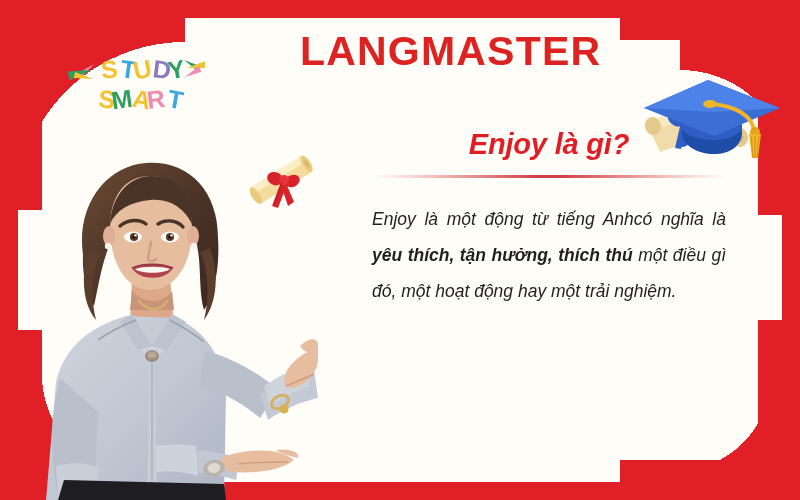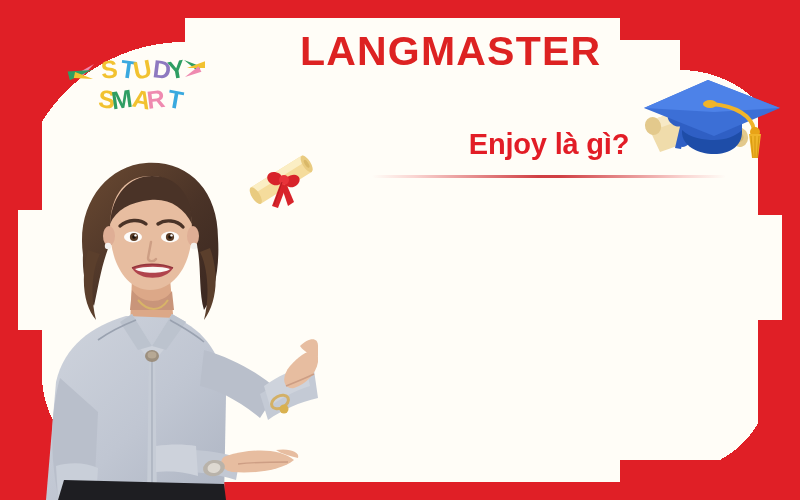--- a/index.html
+++ b/index.html
@@ -190,20 +190,21 @@
     z-index: 4;
   }
 
   
   #panel {
     position: absolute;
     left: 372px;
     top: 128px;
     width: 354px;
     z-index: 6;
+    font-style: italic;
   }
   #title {
     text-align: center;
     color: #e21d26;
     font-size: 29px;
     font-weight: 700;
     line-height: 1.15;
     letter-spacing: -0.2px;
     font-family: "Liberation Sans", sans-serif;
   }
@@ -453,15 +454,16 @@
       <ellipse cx="186" cy="318" rx="11" ry="8" transform="rotate(-10 186 318)" fill="#b9b3aa"></ellipse>
       <ellipse cx="186" cy="318" rx="6.5" ry="5" transform="rotate(-10 186 318)" fill="#ded9d1"></ellipse>
 
       <path d="M36 330 L196 334 L198 350 L30 350 Z" fill="#1e1e22"></path>
     </g>
   </svg>
 
   <div id="panel">
     <div id="title">Enjoy là gì?</div>
     <div id="divider"></div>
+    <div id="body-text"><span>Enjoy là một động từ tiếng Anhcó nghĩa là </span><b>yêu thích, tận hưởng, thích thú</b><span> một điều gì đó, một hoạt động hay một trải nghiệm.</span></div>
   </div>
 
 </div>
 
 </body></html>

